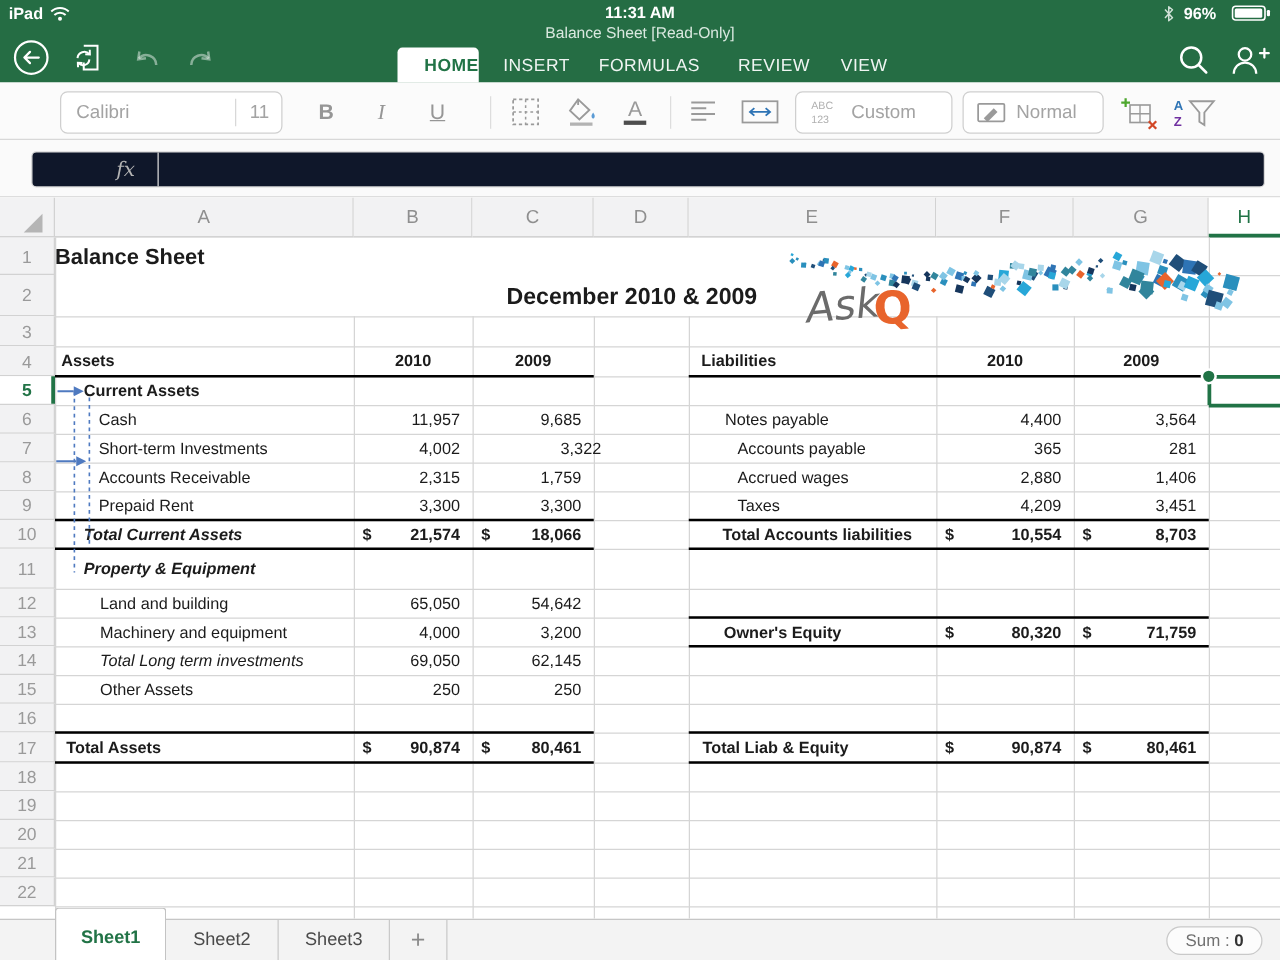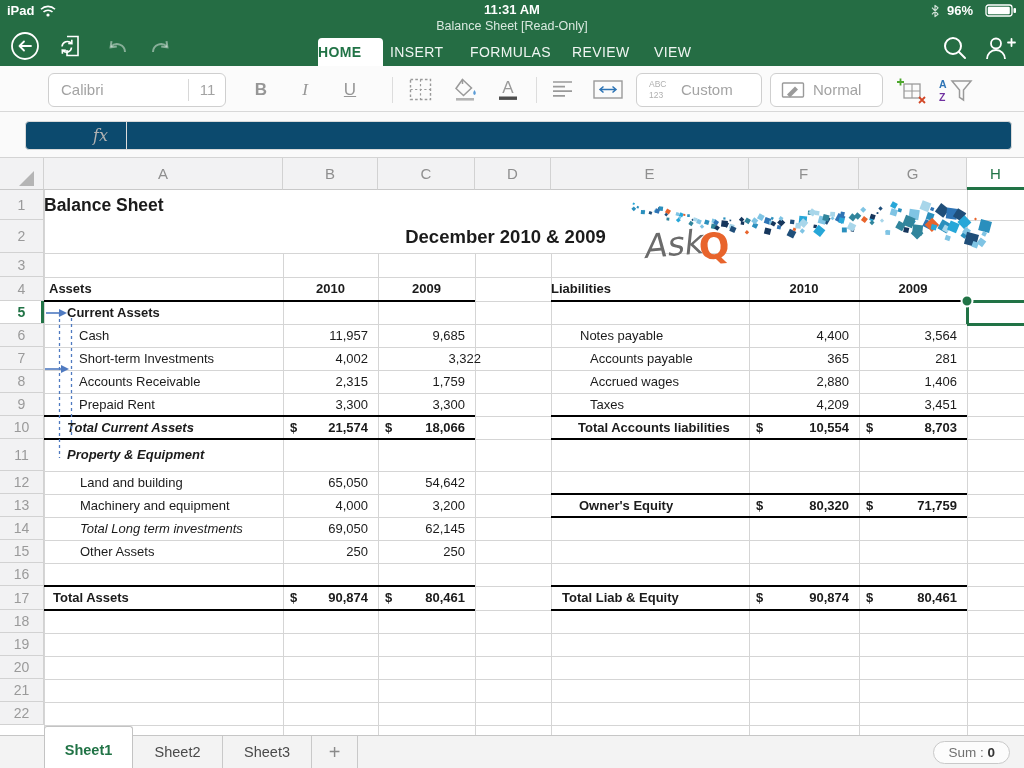--- a/index.html
+++ b/index.html
@@ -8,38 +8,38 @@
   #app *{box-sizing:border-box;}
   .abs{position:absolute;}
 
   
   #header{position:absolute;left:0;top:0;width:1024px;height:66px;background:#256d44;}
   .status-text{color:#fff;font-size:13px;font-weight:bold;}
   #doc-title{position:absolute;left:0;top:19px;width:100%;text-align:center;
              color:#d9e8df;font-size:12.5px;}
   #time{position:absolute;left:0;top:2px;width:100%;text-align:center;color:#fff;
         font-size:13px;font-weight:bold;}
-  .ribbon-tab{position:absolute;top:38px;height:28px;line-height:28px;text-align:left;
+  .ribbon-tab{position:absolute;top:38px;height:28px;line-height:28px;text-align:right;
               color:rgba(255,255,255,.93);font-size:14px;letter-spacing:.4px;cursor:default;}
   .ribbon-tab.active{background:#fff;color:#217346;border-radius:4px 4px 0 0;font-weight:600;}
 
   
   #toolbar{position:absolute;left:0;top:66px;width:1024px;height:46px;background:#fbfbfb;
            border-bottom:1px solid #d8d8d8;}
   .tb-box{position:absolute;top:7px;height:34px;background:#fff;border:1px solid #cfcfcf;
           border-radius:6px;color:#a3a3a3;font-size:15px;}
   .tb-letter{position:absolute;top:7px;height:34px;line-height:34px;text-align:center;
              width:26px;color:#969696;font-size:17px;}
   .tb-divider{position:absolute;top:11px;height:26px;width:1px;background:#ddd;}
   .tb-icon{position:absolute;top:11px;}
 
   
   #fxstrip{position:absolute;left:0;top:112px;width:1024px;height:46px;background:#fafafa;
            border-bottom:1px solid #d4d4d4;}
-  #fxbar{position:absolute;left:25px;top:9px;width:987px;height:29px;background:#0c4a6e;
+  #fxbar{position:absolute;left:25px;top:9px;width:987px;height:29px;background:#0f172a;
          border:1px solid #d9d9d9;border-radius:4px;}
   #fx-label{position:absolute;left:0;top:0;width:100px;height:27px;line-height:27px;
             text-align:right;padding-right:18px;color:#b3b3b3;font-size:16px;
             font-family:"DejaVu Serif",serif;font-style:italic;}
   #fx-div{position:absolute;left:100px;top:0;width:1px;height:27px;background:#dcdcdc;}
   #fx-input{position:absolute;left:101px;top:0;right:0;height:27px;line-height:27px;
             padding-left:8px;color:#333;font-size:13px;}
 
   
   #sheet{position:absolute;left:0;top:158px;width:1024px;height:577px;background:#fff;overflow:hidden;}
@@ -315,21 +315,21 @@
       <div class="bb" style="left: 551px; width: 416px; top: 358px;"></div>
       <div class="bb" style="left: 44px; width: 431px; top: 427px;"></div>
       <div class="bb" style="left: 551px; width: 416px; top: 427px;"></div>
       <div class="bb" style="left: 44px; width: 431px; top: 451px;"></div>
       <div class="bb" style="left: 551px; width: 416px; top: 451px;"></div>
       <div class="cell" style="left: 44px; width: 923px; top: 32px; height: 30px; line-height: 30px; text-align: left; font-weight: bold; font-size: 17.5px;">Balance Sheet</div>
       <div class="cell" style="left: 44px; width: 923px; top: 62px; height: 33px; line-height: 33px; text-align: center; font-weight: bold; font-size: 18.5px;">December 2010 &amp; 2009</div>
       <div class="cell" style="left: 44px; width: 239px; top: 119px; height: 24px; line-height: 24px; padding-left: 5px; font-weight: bold;">Assets</div>
       <div class="cell" style="left: 283px; width: 95px; top: 119px; height: 24px; line-height: 24px; text-align: center; font-weight: bold;">2010</div>
       <div class="cell" style="left: 378px; width: 97px; top: 119px; height: 24px; line-height: 24px; text-align: center; font-weight: bold;">2009</div>
-      <div class="cell" style="left: 551px; width: 198px; top: 119px; height: 24px; line-height: 24px; font-weight: bold;">Liabilities</div>
+      <div class="cell" style="left: 551px; width: 198px; top: 119px; height: 24px; line-height: 24px; padding-left: 10px; font-weight: bold;">Liabilities</div>
       <div class="cell" style="left: 749px; width: 110px; top: 119px; height: 24px; line-height: 24px; text-align: center; font-weight: bold;">2010</div>
       <div class="cell" style="left: 859px; width: 108px; top: 119px; height: 24px; line-height: 24px; text-align: center; font-weight: bold;">2009</div>
       <div class="cell" style="left: 44px; width: 239px; top: 143px; height: 23px; line-height: 23px; padding-left: 23px; font-weight: bold;">Current Assets</div>
       <div class="cell" style="left: 44px; width: 239px; top: 166px; height: 23px; line-height: 23px; padding-left: 35px;">Cash</div>
       <div class="cell" style="left: 283px; width: 95px; top: 166px; height: 23px; line-height: 23px; text-align: right; padding-right: 10px;">11,957</div>
       <div class="cell" style="left: 378px; width: 97px; top: 166px; height: 23px; line-height: 23px; text-align: right; padding-right: 10px;">9,685</div>
       <div class="cell" style="left: 551px; width: 198px; top: 166px; height: 23px; line-height: 23px; padding-left: 29px;">Notes payable</div>
       <div class="cell" style="left: 749px; width: 110px; top: 166px; height: 23px; line-height: 23px; text-align: right; padding-right: 10px;">4,400</div>
       <div class="cell" style="left: 859px; width: 108px; top: 166px; height: 23px; line-height: 23px; text-align: right; padding-right: 10px;">3,564</div>
       <div class="cell" style="left: 44px; width: 239px; top: 189px; height: 23px; line-height: 23px; padding-left: 35px;">Short-term Investments</div>

